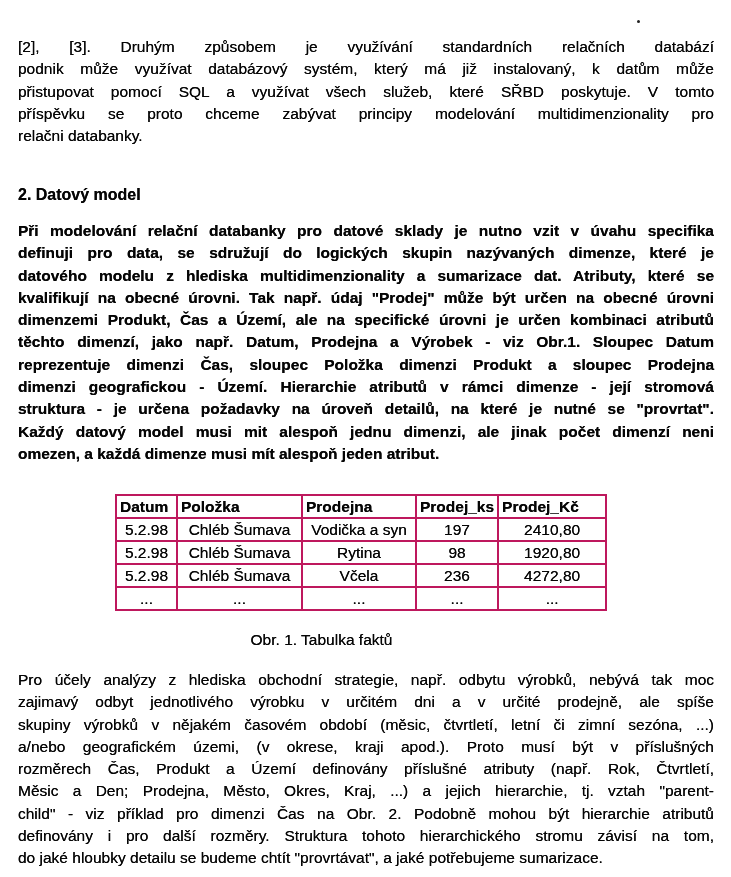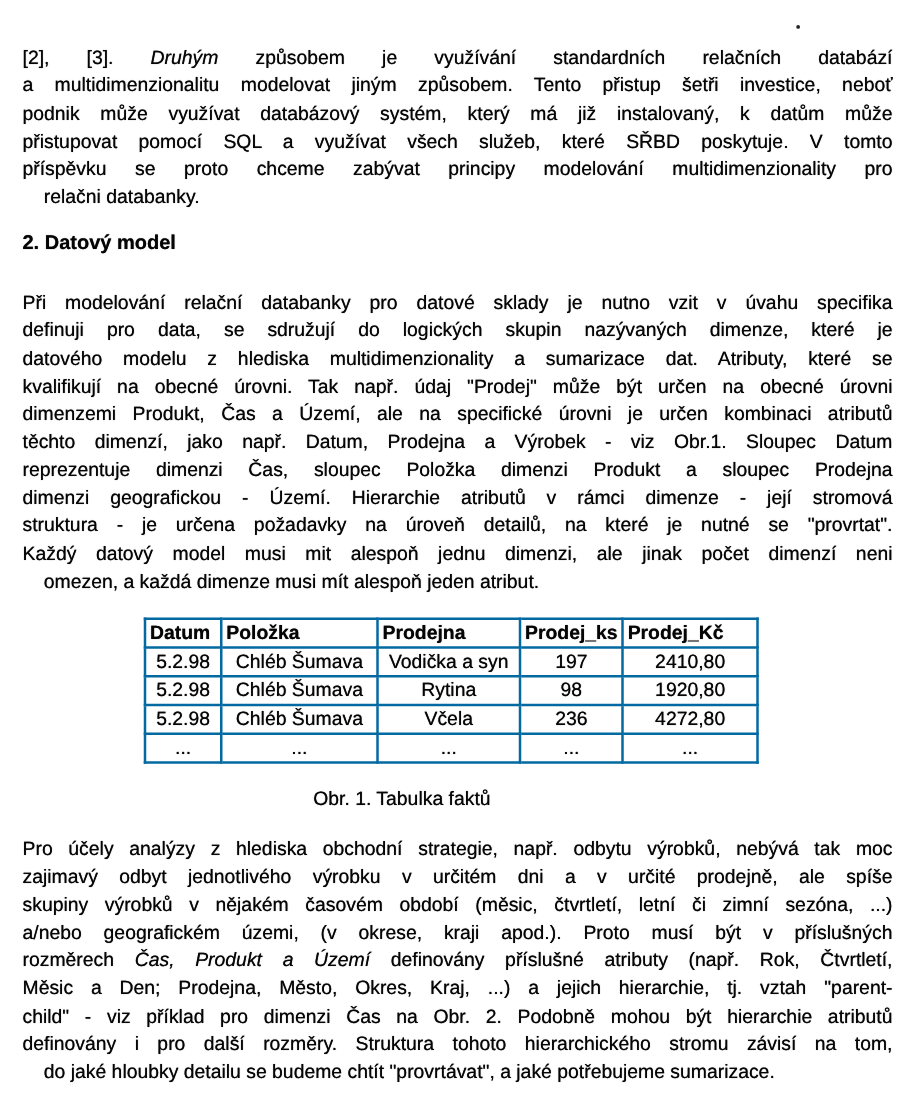--- a/index.html
+++ b/index.html
@@ -12,38 +12,38 @@
     overflow:hidden;
     text-shadow:0 0 0.6px rgba(0,0,0,0.85);
   }
   .textblock {
     position:absolute;
     left:18px; width:696px;
     font-size:15.5px;
     line-height:22.3px;
   }
   .jline { text-align:justify; text-align-last:justify; }
-  .lastline { text-align:left; text-align-last:left;margin-left:17px; }
-  .it { font-style:italic; }
+  .lastline { text-align:left; text-align-last:left; }
+  .it { }
   .heading {
     position:absolute;
     left:18px; width:696px;
     font-size:16px;
     font-weight:bold;
     line-height:22px;
   }
   .fact-table {
     position:absolute;
     top:494px; left:115px;
     border-collapse:collapse;
     font-size:15.5px;
     table-layout:fixed;
   }
   .fact-table th, .fact-table td {
-    border:2px solid #0369a1;
+    border:2px solid #be185d;
     padding:0 3px;
     height:21px;
     vertical-align:middle;
     overflow:hidden;
     white-space:nowrap;
   }
   .fact-table th { text-align:left; font-weight:bold; }
   .fact-table td { text-align:center; }
   .caption {
     position:absolute;
@@ -61,30 +61,29 @@
 </style>
 </head>
 <body>
 
 <div class="page">
 
   <div class="speck"></div>
 
   <div class="textblock" style="top:36px;">
     <div class="jline"><span>[2], [3]. </span><span class="it">Druhým</span><span> způsobem je využívání standardních relačních databází</span></div>
-    <div class="jline">a multidimenzionalitu modelovat jiným způsobem. Tento přistup šetři investice, neboť</div>
     <div class="jline">podnik může využívat databázový systém, který má již instalovaný, k datům může</div>
     <div class="jline">přistupovat pomocí SQL a využívat všech služeb, které SŘBD poskytuje. V tomto</div>
     <div class="jline">příspěvku se proto chceme zabývat principy modelování multidimenzionality pro</div>
     <div class="lastline">relačni databanky.</div>
   </div>
 
   <div class="heading" style="top:184px;">2. Datový model</div>
 
-  <div class="textblock" style="top:232px;">
+  <div class="textblock" style="top:220px;font-weight:bold;">
     <div class="jline">Při modelování relační databanky pro datové sklady je nutno vzit v úvahu specifika</div>
     <div class="jline">definuji pro data, se sdružují do logických skupin nazývaných dimenze, které je</div>
     <div class="jline">datového modelu z hlediska multidimenzionality a sumarizace dat. Atributy, které se</div>
     <div class="jline">kvalifikují na obecné úrovni. Tak např. údaj "Prodej" může být určen na obecné úrovni</div>
     <div class="jline">dimenzemi Produkt, Čas a Území, ale na specifické úrovni je určen kombinaci atributů</div>
     <div class="jline">těchto dimenzí, jako např. Datum, Prodejna a Výrobek - viz Obr.1. Sloupec Datum</div>
     <div class="jline">reprezentuje dimenzi Čas, sloupec Položka dimenzi Produkt a sloupec Prodejna</div>
     <div class="jline">dimenzi geografickou - Území. Hierarchie atributů v rámci dimenze - její stromová</div>
     <div class="jline">struktura - je určena požadavky na úroveň detailů, na které je nutné se "provrtat".</div>
     <div class="jline">Každý datový model musi mit alespoň jednu dimenzi, ale jinak počet dimenzí neni</div>

